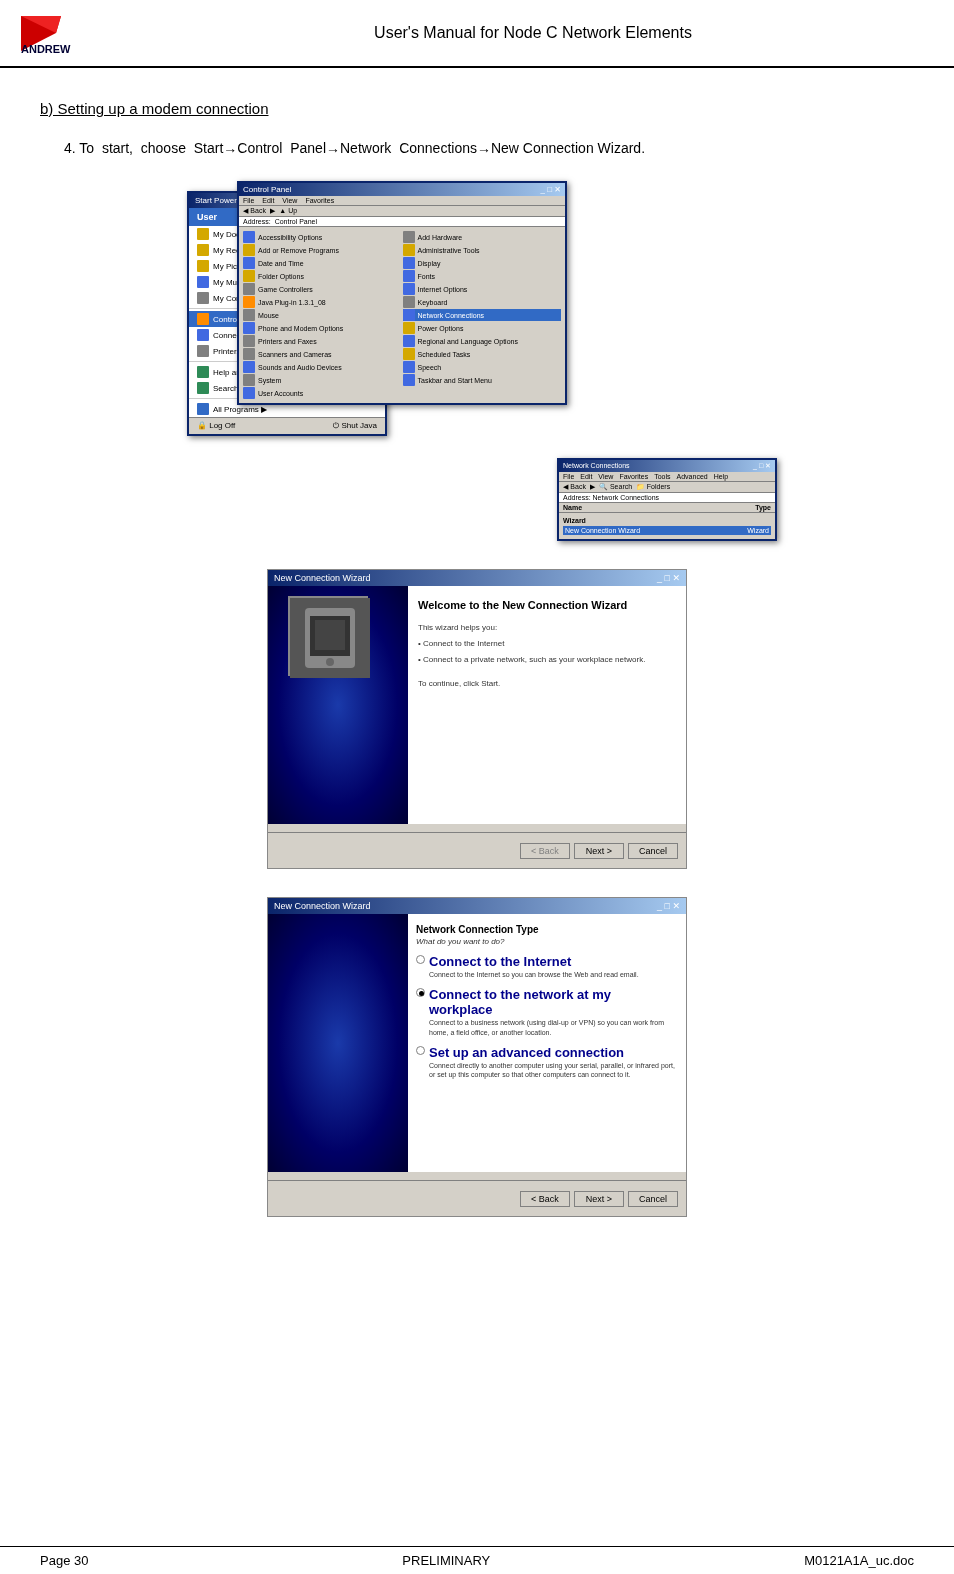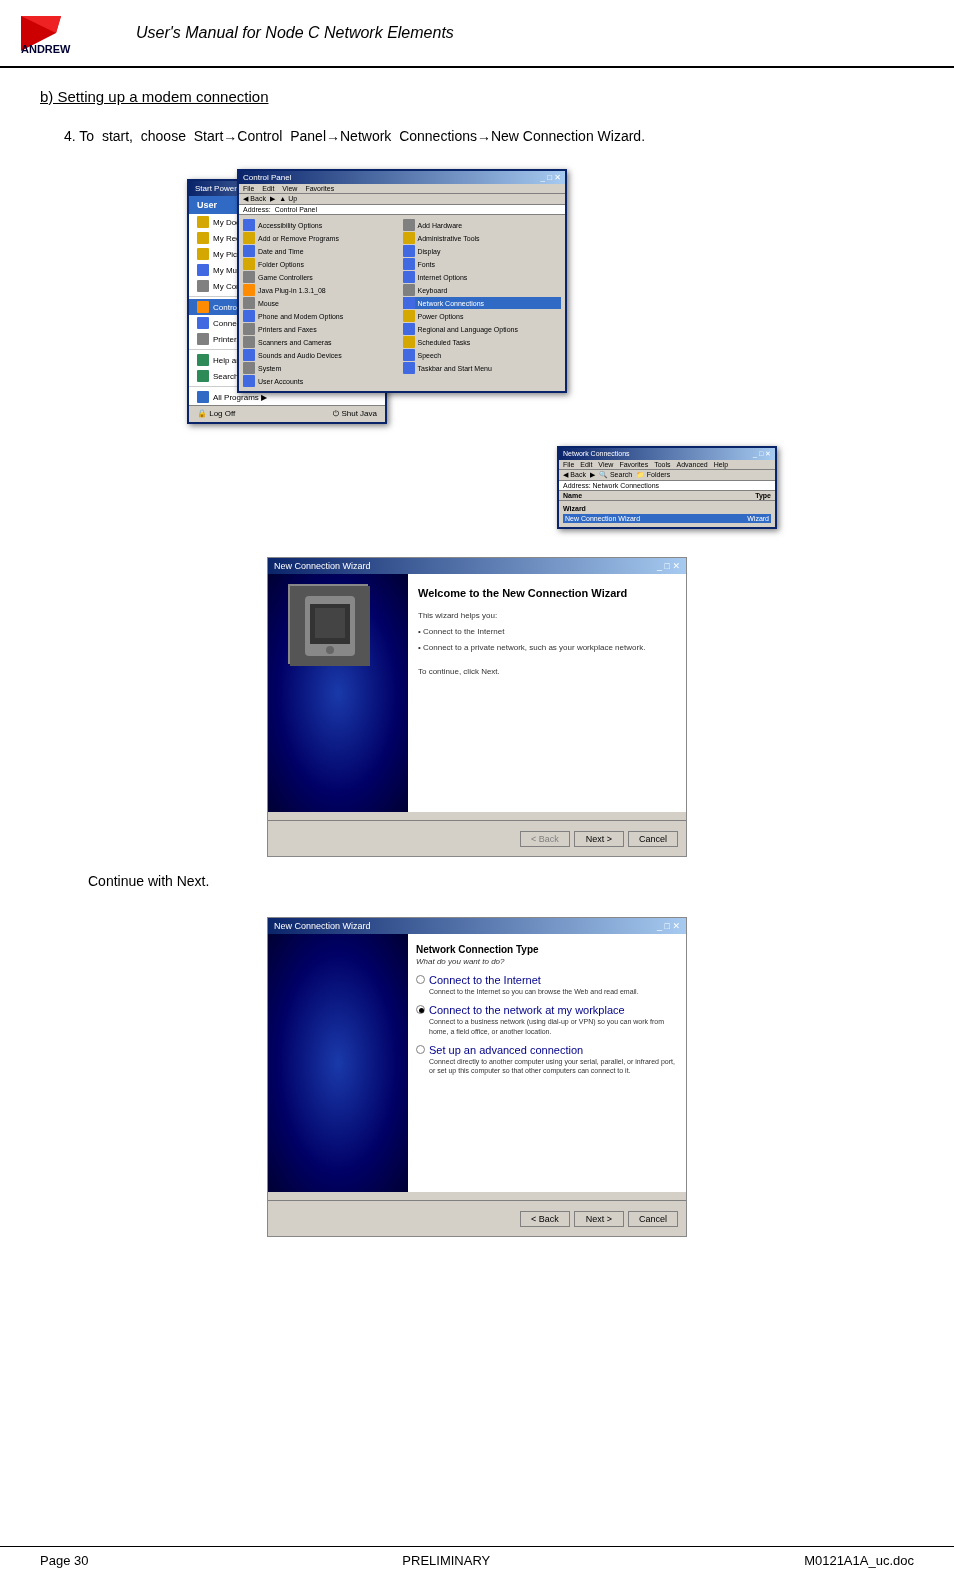--- a/index.html
+++ b/index.html
@@ -24,30 +24,29 @@
       display: flex;
       align-items: center;
       min-width: 120px;
     }
     .logo-svg {
       width: 90px;
       height: 45px;
     }
     .header-title {
       flex: 1;
-      text-align: left;
+      text-align: center;
       font-size: 16px;
       font-weight: normal;
       padding-right: 8px;
-      font-style: italic;
     }
 
     
     .content {
-      padding: 20px 40px 20px 40px;
+      padding: 32px 40px 20px 40px;
     }
 
     
     .section-heading {
       font-size: 15px;
       text-decoration: underline;
       margin-bottom: 20px;
     }
 
     
@@ -213,23 +212,23 @@
     }
     .nct-option-label .radio.selected::after {
       content: '';
       position: absolute;
       top: 2px; left: 2px;
       width: 5px; height: 5px;
       border-radius: 50%;
       background: #000;
     }
     .nct-option-name {
-      font-weight: normal;
+      font-weight: bold;
       color: #00008b;
-      font-size: 11px;
+      font-size: 13px;
     }
     .nct-option-desc {
       font-size: 7px;
       color: #333;
       margin-left: 13px;
       margin-top: 1px;
       line-height: 1.3;
     }
     .nct-bottom {
       height: 36px;
@@ -562,34 +561,31 @@
                 <rect x="25" y="22" width="30" height="30" fill="#444"></rect>
                 <circle cx="40" cy="64" r="4" fill="#666"></circle>
               </svg>
             </div>
           </div>
           <div class="wizard-right-panel">
             <div class="wizard-right-title">Welcome to the New Connection Wizard</div>
             <p class="wizard-right-text">This wizard helps you:</p>
             <p class="wizard-right-text">• Connect to the Internet</p>
             <p class="wizard-right-text">• Connect to a private network, such as your workplace network.</p>
-            <p class="wizard-right-text" style="margin-top:12px;">To continue, click Next.</p>
+            <p class="wizard-right-text" style="margin-top:12px;">To continue, click Start.</p>
           </div>
         </div>
         <div class="wizard-bottom">
           <button class="wizard-btn disabled">&lt; Back</button>
           <button class="wizard-btn">Next &gt;</button>
           <button class="wizard-btn">Cancel</button>
         </div>
       </div>
     </div>
 
-    <p class="continue-text">
-      Continue with <span class="bold">Next</span>.
-    </p>
   </div>
 
   <div class="step">
 
     <div class="screenshot-container">
       <div class="nct-screenshot">
         <div class="nct-titlebar">
           <span>New Connection Wizard</span>
           <span>_ □ ✕</span>
         </div>

